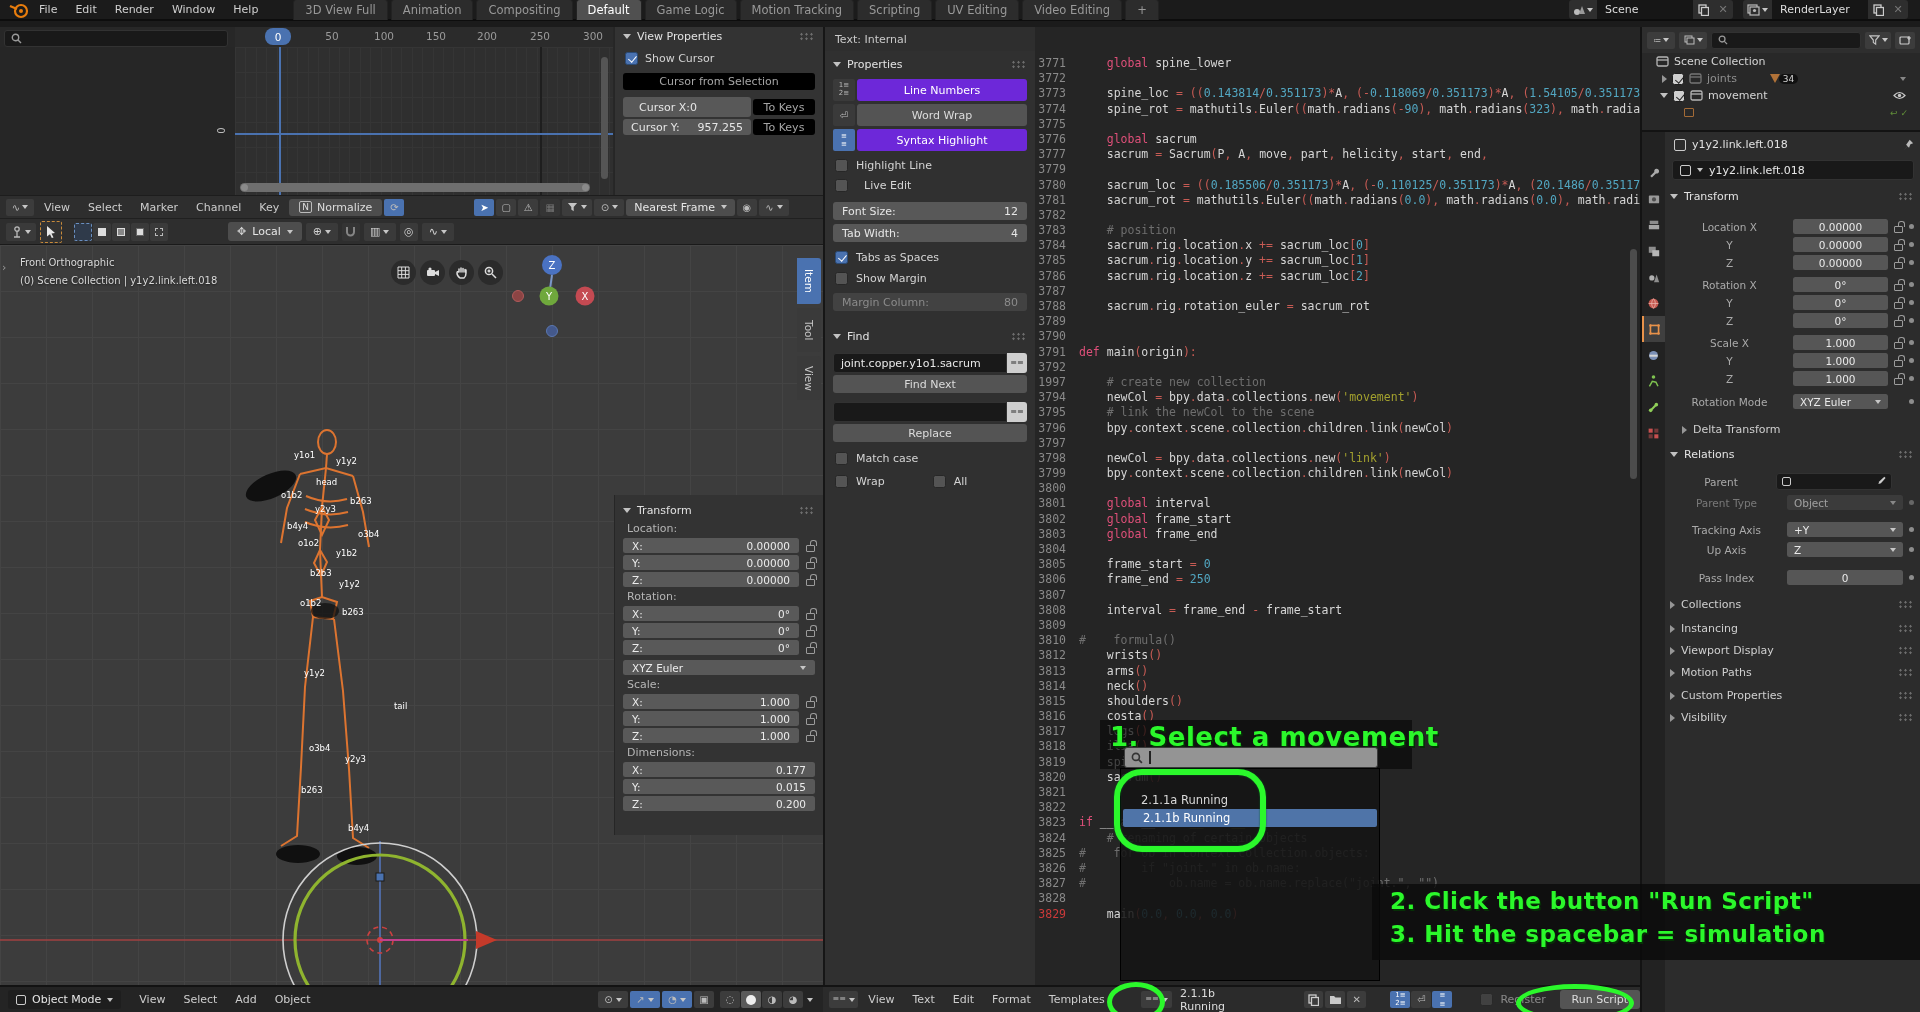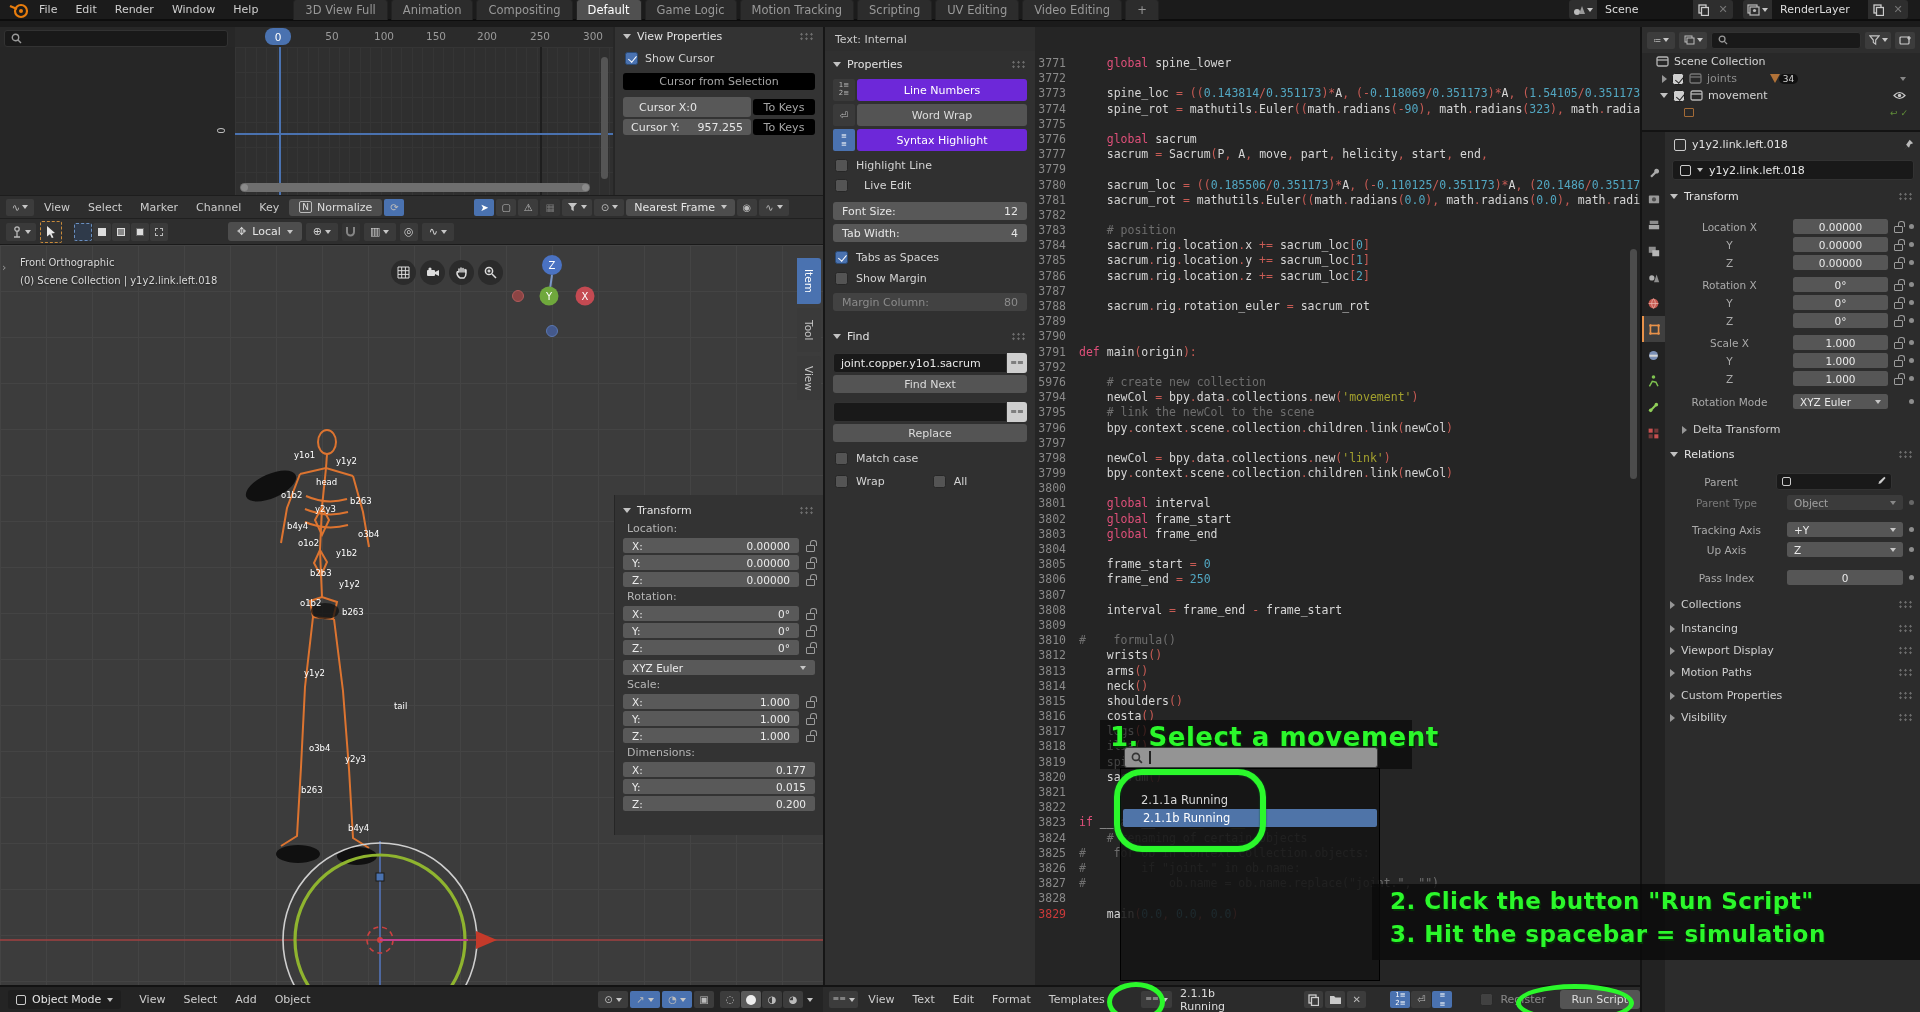--- a/index.html
+++ b/index.html
@@ -629,21 +629,21 @@
         <div class="cl"><span class="ln">3783</span><span class="lt"><span class="c">    # position</span></span></div>
         <div class="cl"><span class="ln">3784</span><span class="lt">    <span class="t">sacrum</span><span class="o">.</span><span class="t">rig</span><span class="o">.</span><span class="t">location</span><span class="o">.</span><span class="t">x</span> <span class="o">+</span><span class="o">=</span> <span class="t">sacrum_loc</span><span class="o">[</span><span class="n">0</span><span class="o">]</span></span></div>
         <div class="cl"><span class="ln">3785</span><span class="lt">    <span class="t">sacrum</span><span class="o">.</span><span class="t">rig</span><span class="o">.</span><span class="t">location</span><span class="o">.</span><span class="t">y</span> <span class="o">+</span><span class="o">=</span> <span class="t">sacrum_loc</span><span class="o">[</span><span class="n">1</span><span class="o">]</span></span></div>
         <div class="cl"><span class="ln">3786</span><span class="lt">    <span class="t">sacrum</span><span class="o">.</span><span class="t">rig</span><span class="o">.</span><span class="t">location</span><span class="o">.</span><span class="t">z</span> <span class="o">+</span><span class="o">=</span> <span class="t">sacrum_loc</span><span class="o">[</span><span class="n">2</span><span class="o">]</span></span></div>
         <div class="cl"><span class="ln">3787</span><span class="lt"></span></div>
         <div class="cl"><span class="ln">3788</span><span class="lt">    <span class="t">sacrum</span><span class="o">.</span><span class="t">rig</span><span class="o">.</span><span class="t">rotation_euler</span> <span class="o">=</span> <span class="t">sacrum_rot</span></span></div>
         <div class="cl"><span class="ln">3789</span><span class="lt"></span></div>
         <div class="cl"><span class="ln">3790</span><span class="lt"></span></div>
         <div class="cl"><span class="ln">3791</span><span class="lt"><span class="k">def</span> <span class="t">main</span><span class="o">(</span><span class="t">origin</span><span class="o">)</span><span class="o">:</span></span></div>
         <div class="cl"><span class="ln">3792</span><span class="lt"></span></div>
-        <div class="cl"><span class="ln">5976</span><span class="lt"><span class="c">    # create new collection</span></span></div>
+        <div class="cl"><span class="ln">1997</span><span class="lt"><span class="c">    # create new collection</span></span></div>
         <div class="cl"><span class="ln">3794</span><span class="lt">    <span class="t">newCol</span> <span class="o">=</span> <span class="t">bpy</span><span class="o">.</span><span class="t">data</span><span class="o">.</span><span class="t">collections</span><span class="o">.</span><span class="t">new</span><span class="o">(</span><span class="s">'movement'</span><span class="o">)</span></span></div>
         <div class="cl"><span class="ln">3795</span><span class="lt"><span class="c">    # link the newCol to the scene</span></span></div>
         <div class="cl"><span class="ln">3796</span><span class="lt">    <span class="t">bpy</span><span class="o">.</span><span class="t">context</span><span class="o">.</span><span class="t">scene</span><span class="o">.</span><span class="t">collection</span><span class="o">.</span><span class="t">children</span><span class="o">.</span><span class="t">link</span><span class="o">(</span><span class="t">newCol</span><span class="o">)</span></span></div>
         <div class="cl"><span class="ln">3797</span><span class="lt"></span></div>
         <div class="cl"><span class="ln">3798</span><span class="lt">    <span class="t">newCol</span> <span class="o">=</span> <span class="t">bpy</span><span class="o">.</span><span class="t">data</span><span class="o">.</span><span class="t">collections</span><span class="o">.</span><span class="t">new</span><span class="o">(</span><span class="s">'link'</span><span class="o">)</span></span></div>
         <div class="cl"><span class="ln">3799</span><span class="lt">    <span class="t">bpy</span><span class="o">.</span><span class="t">context</span><span class="o">.</span><span class="t">scene</span><span class="o">.</span><span class="t">collection</span><span class="o">.</span><span class="t">children</span><span class="o">.</span><span class="t">link</span><span class="o">(</span><span class="t">newCol</span><span class="o">)</span></span></div>
         <div class="cl"><span class="ln">3800</span><span class="lt"></span></div>
         <div class="cl"><span class="ln">3801</span><span class="lt">    <span class="k">global</span> <span class="t">interval</span></span></div>
         <div class="cl"><span class="ln">3802</span><span class="lt">    <span class="k">global</span> <span class="t">frame_start</span></span></div>
         <div class="cl"><span class="ln">3803</span><span class="lt">    <span class="k">global</span> <span class="t">frame_end</span></span></div>

